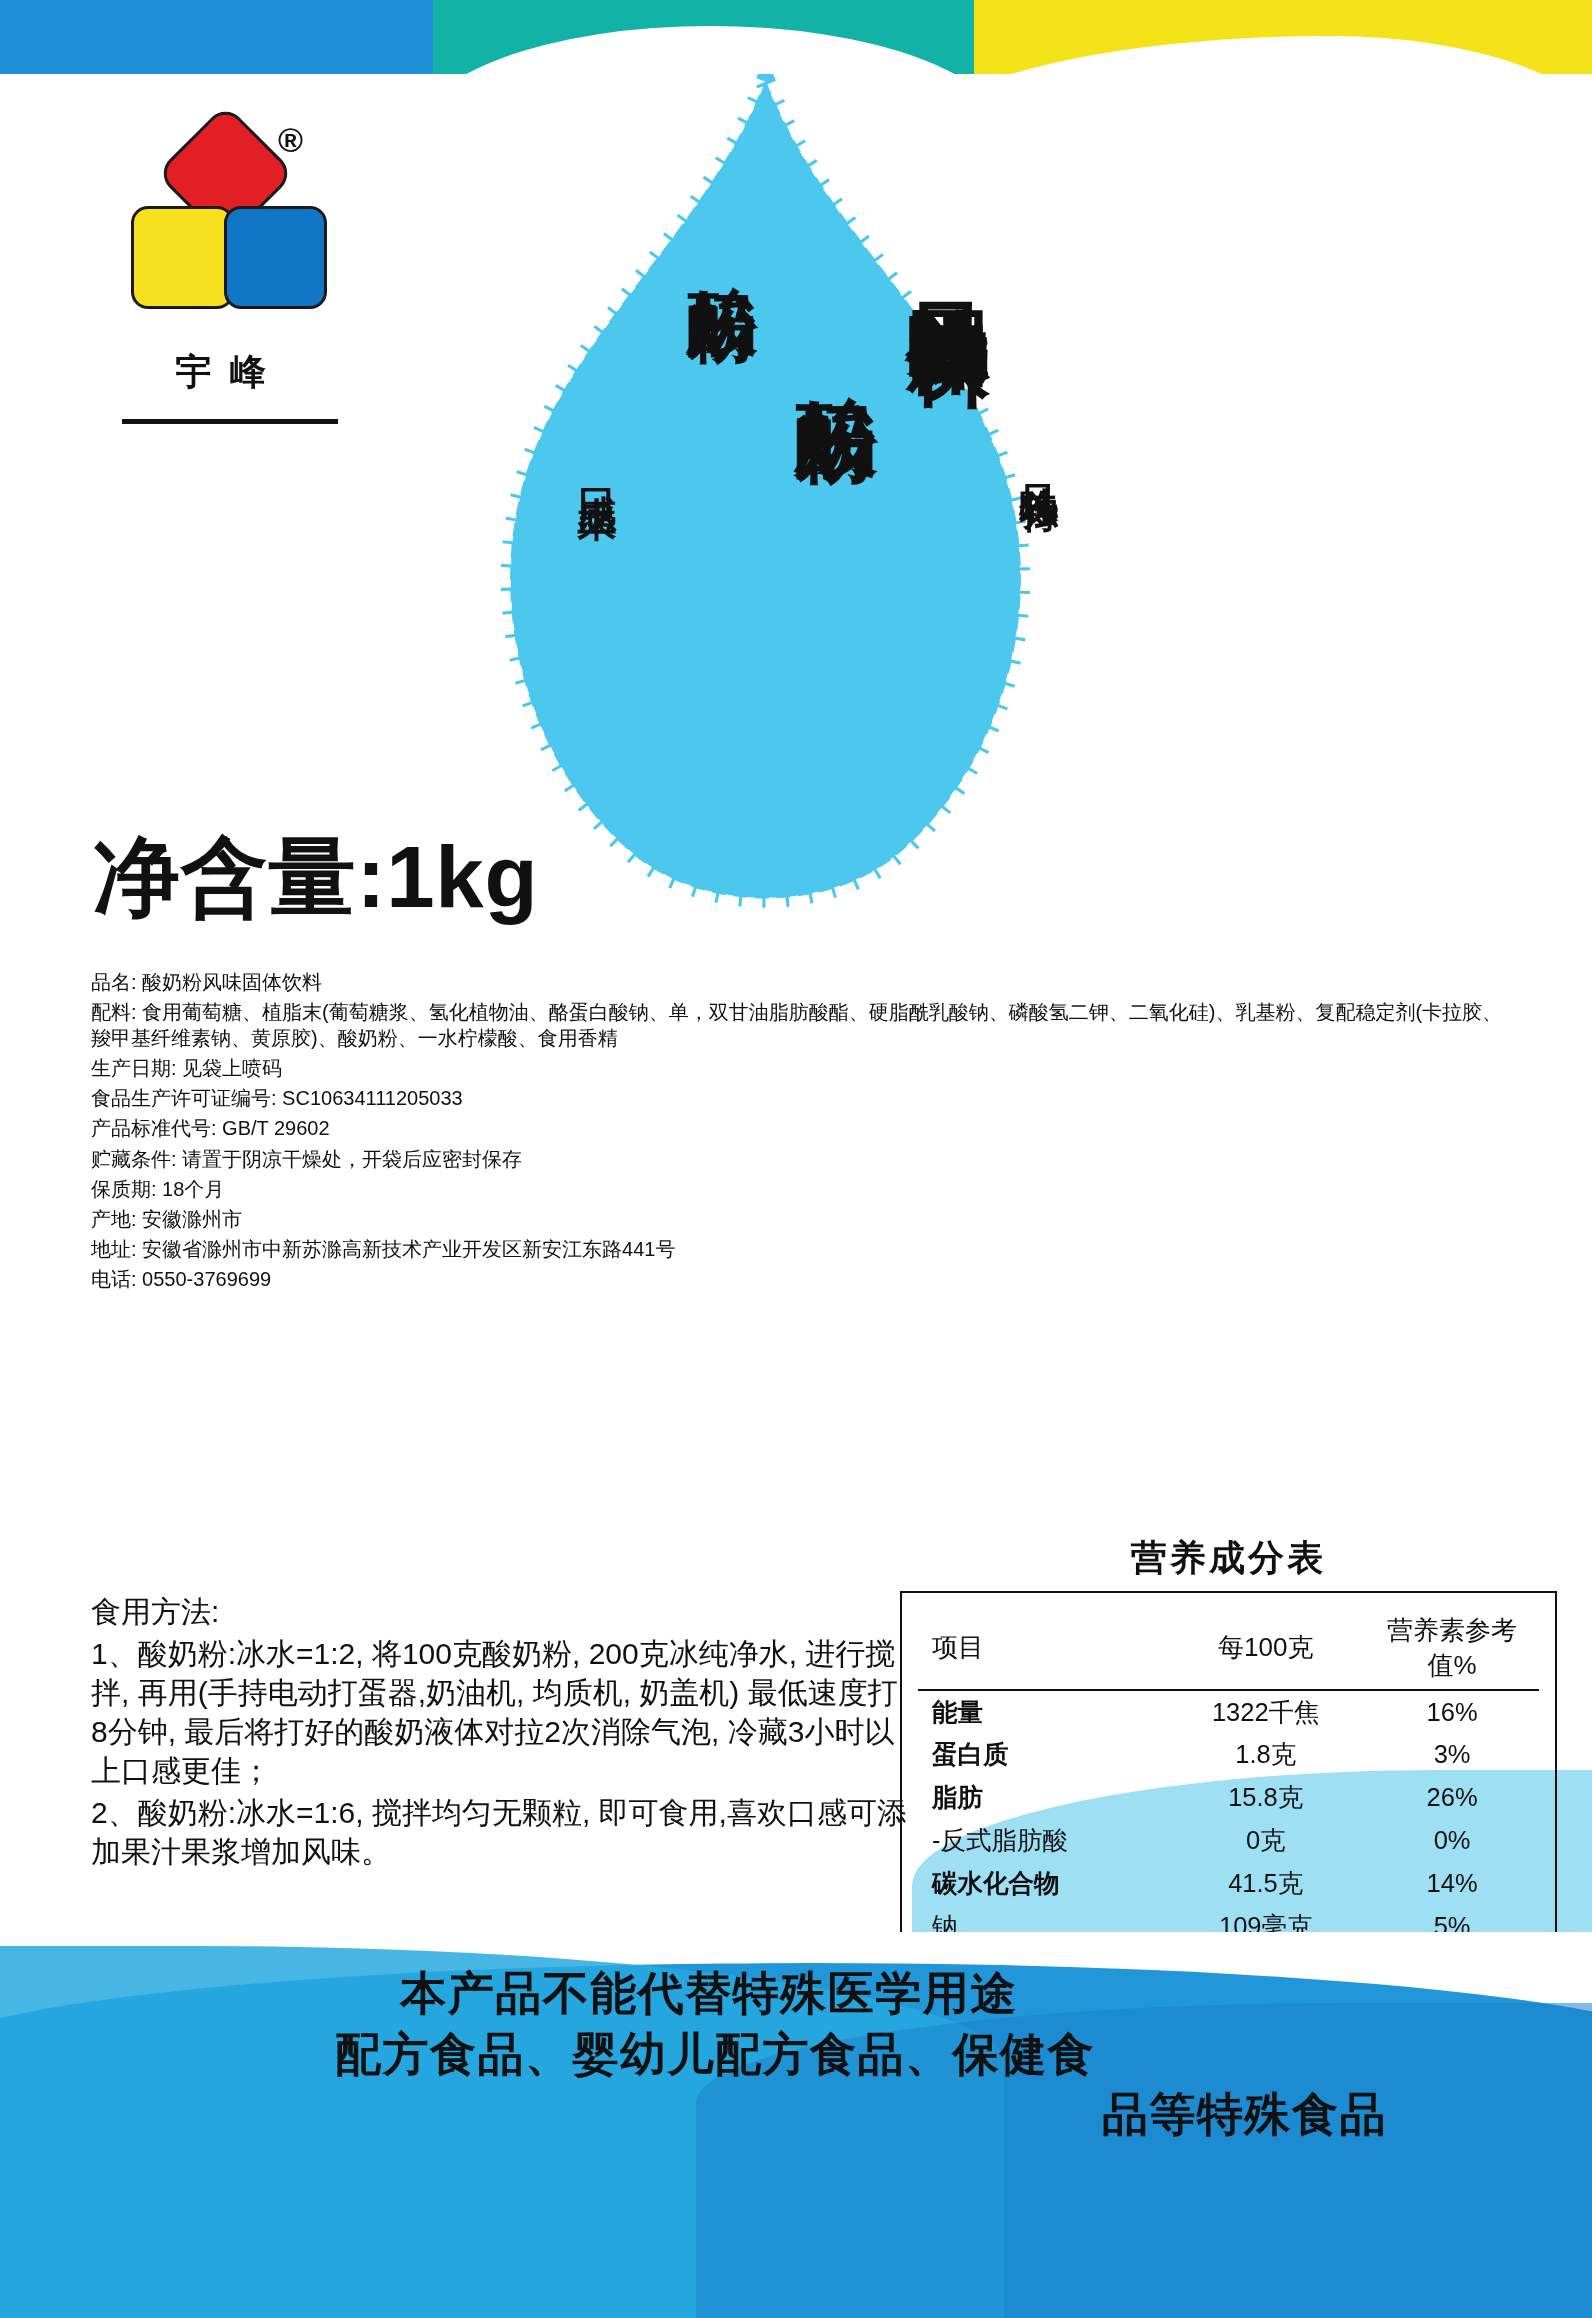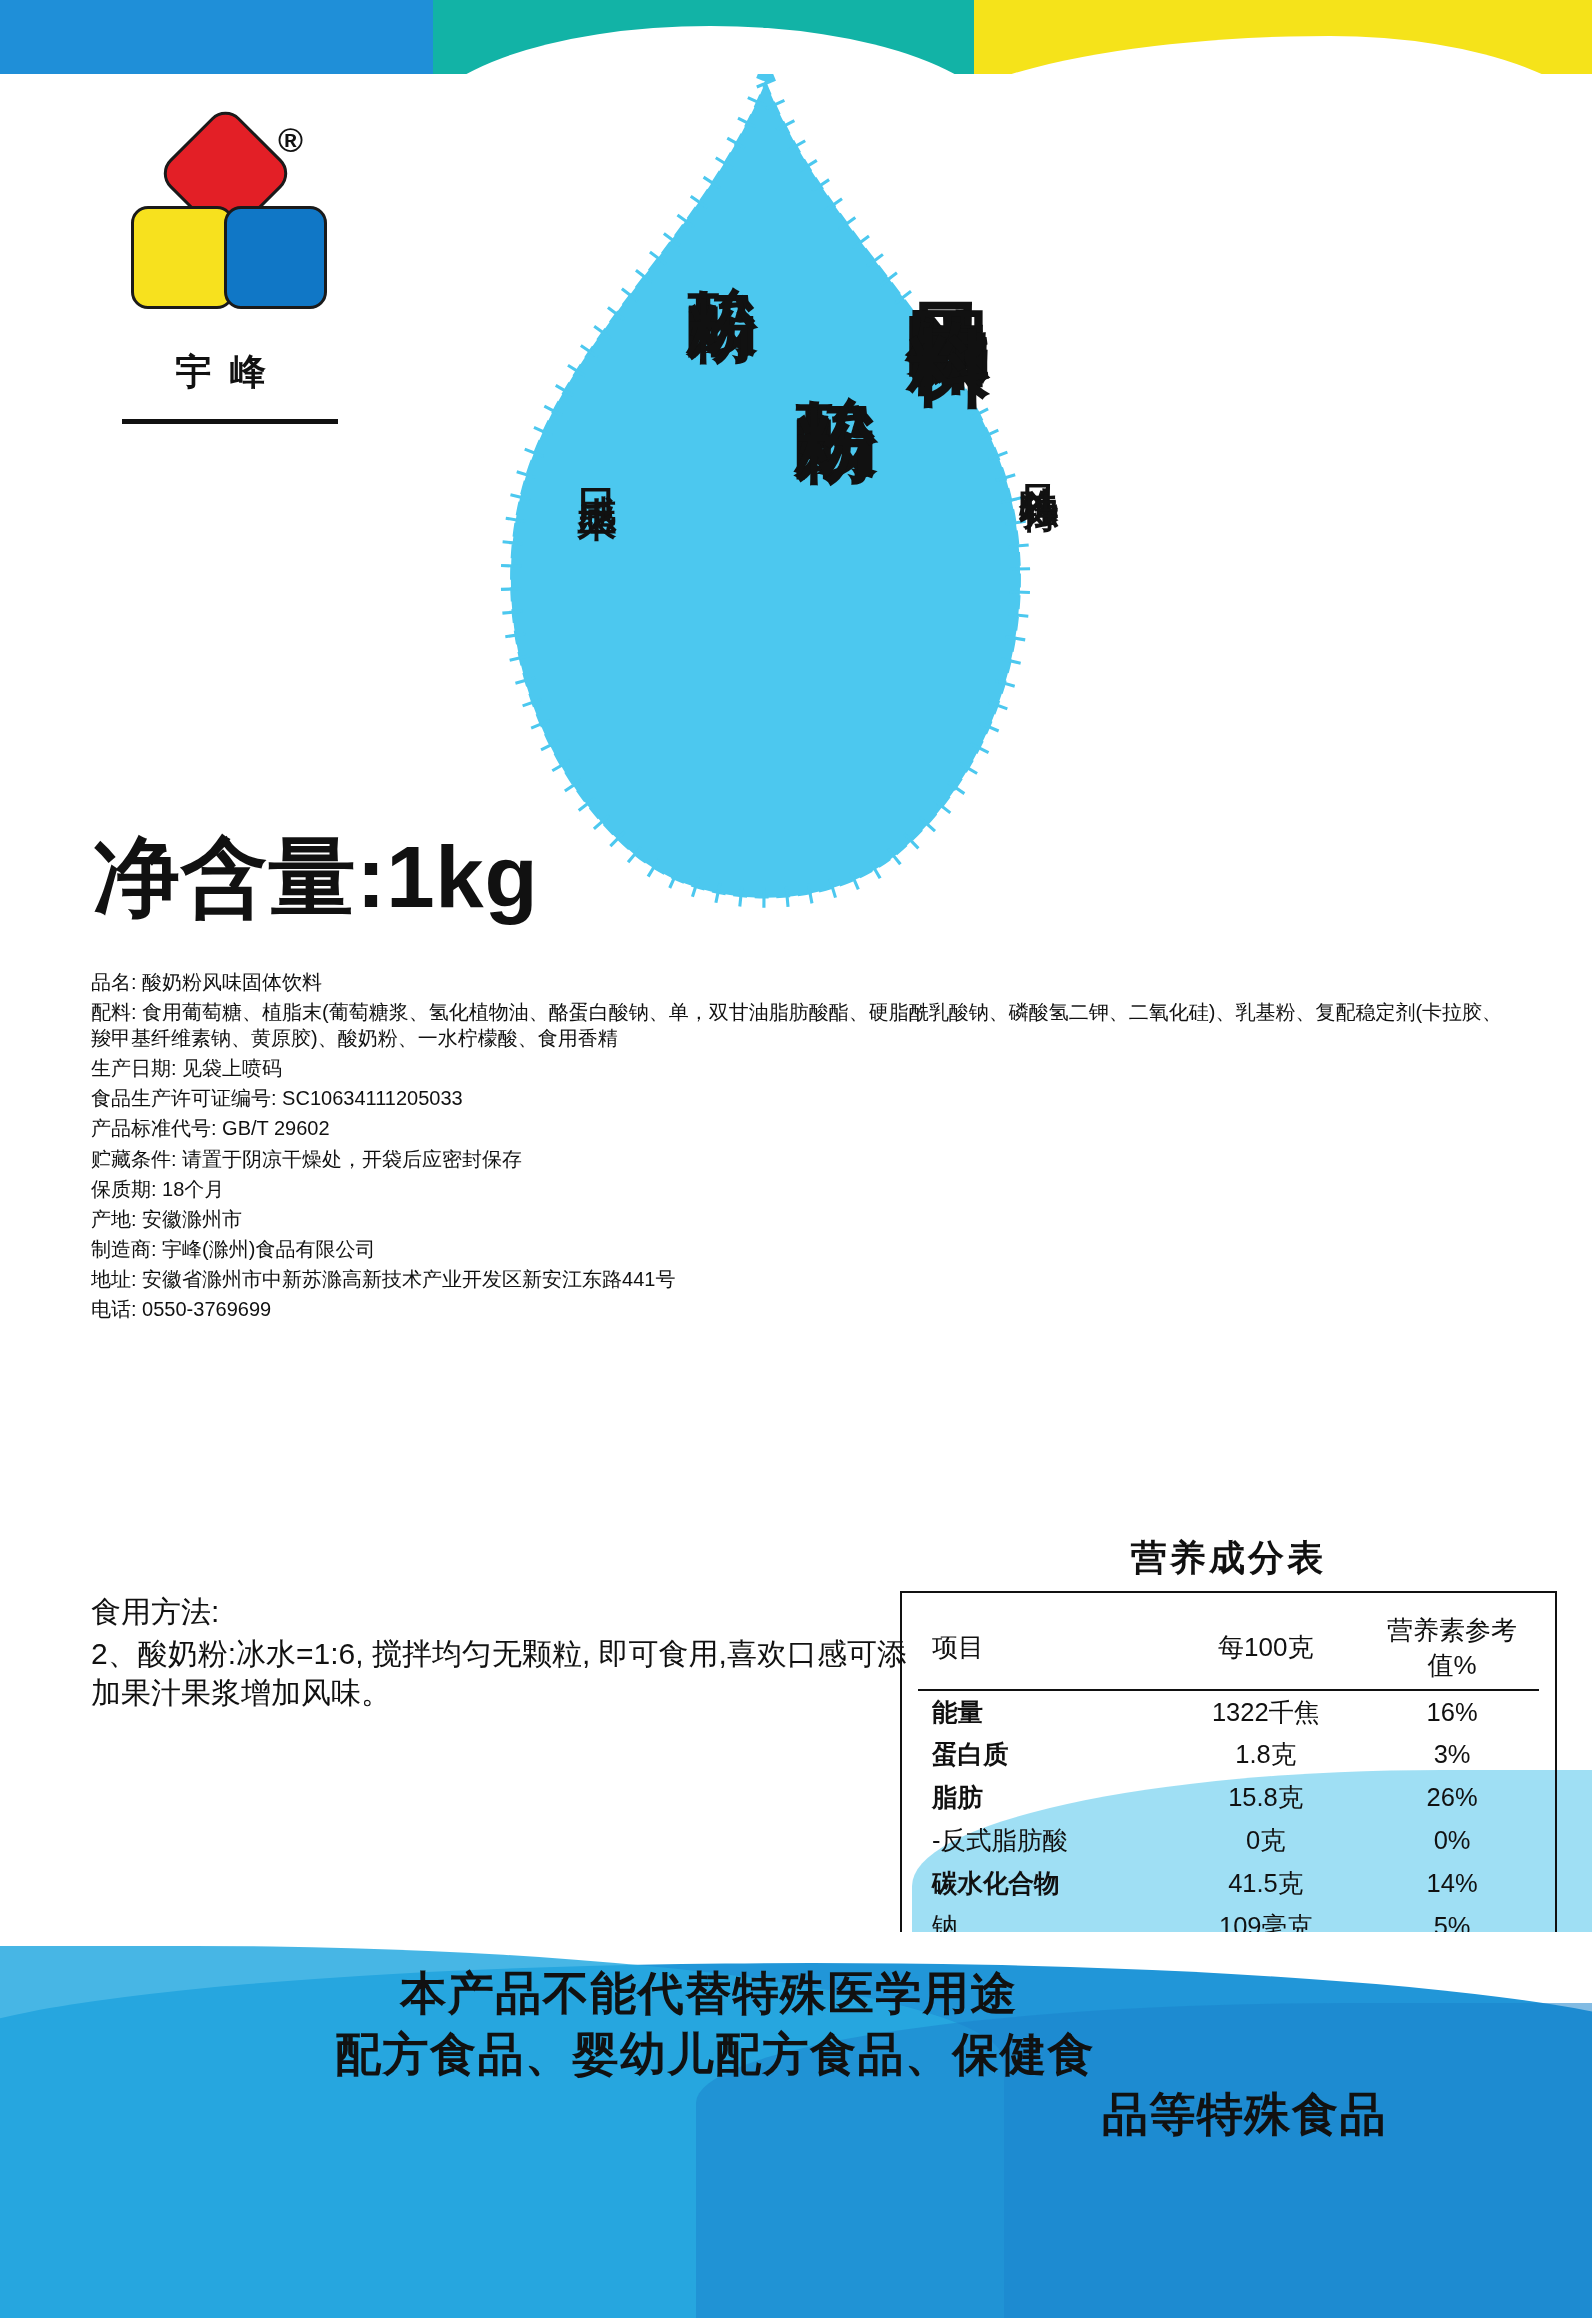--- a/index.html
+++ b/index.html
@@ -130,27 +130,27 @@
 
 <div class="info">
   <p>品名: 酸奶粉风味固体饮料</p>
   <p class="wide">配料: 食用葡萄糖、植脂末(葡萄糖浆、氢化植物油、酪蛋白酸钠、单，双甘油脂肪酸酯、硬脂酰乳酸钠、磷酸氢二钾、二氧化硅)、乳基粉、复配稳定剂(卡拉胶、羧甲基纤维素钠、黄原胶)、酸奶粉、一水柠檬酸、食用香精</p>
   <p>生产日期: 见袋上喷码</p>
   <p>食品生产许可证编号: SC10634111205033</p>
   <p>产品标准代号: GB/T 29602</p>
   <p>贮藏条件: 请置于阴凉干燥处，开袋后应密封保存</p>
   <p>保质期: 18个月</p>
   <p>产地: 安徽滁州市</p>
-  <p>制造商: 宇峰(滁州)食品有限公司</p>
   <p>地址: 安徽省滁州市中新苏滁高新技术产业开发区新安江东路441号</p>
   <p>电话: 0550-3769699</p>
 </div>
 
 <div class="usage">
   <p>食用方法:</p>
+  <p>1、酸奶粉:冰水=1:2, 将100克酸奶粉, 200克冰纯净水, 进行搅拌, 再用(手持电动打蛋器,奶油机, 均质机, 奶盖机) 最低速度打8分钟, 最后将打好的酸奶液体对拉2次消除气泡, 冷藏3小时以上口感更佳；</p>
   <p>2、酸奶粉:冰水=1:6, 搅拌均匀无颗粒, 即可食用,喜欢口感可添加果汁果浆增加风味。</p>
 </div>
 
 <div class="swoosh"></div>
 
 <div class="nutri">
   <div class="nutri-title">营养成分表</div>
   <div class="nutri-box">
     <table class="nt">
       <tbody>

